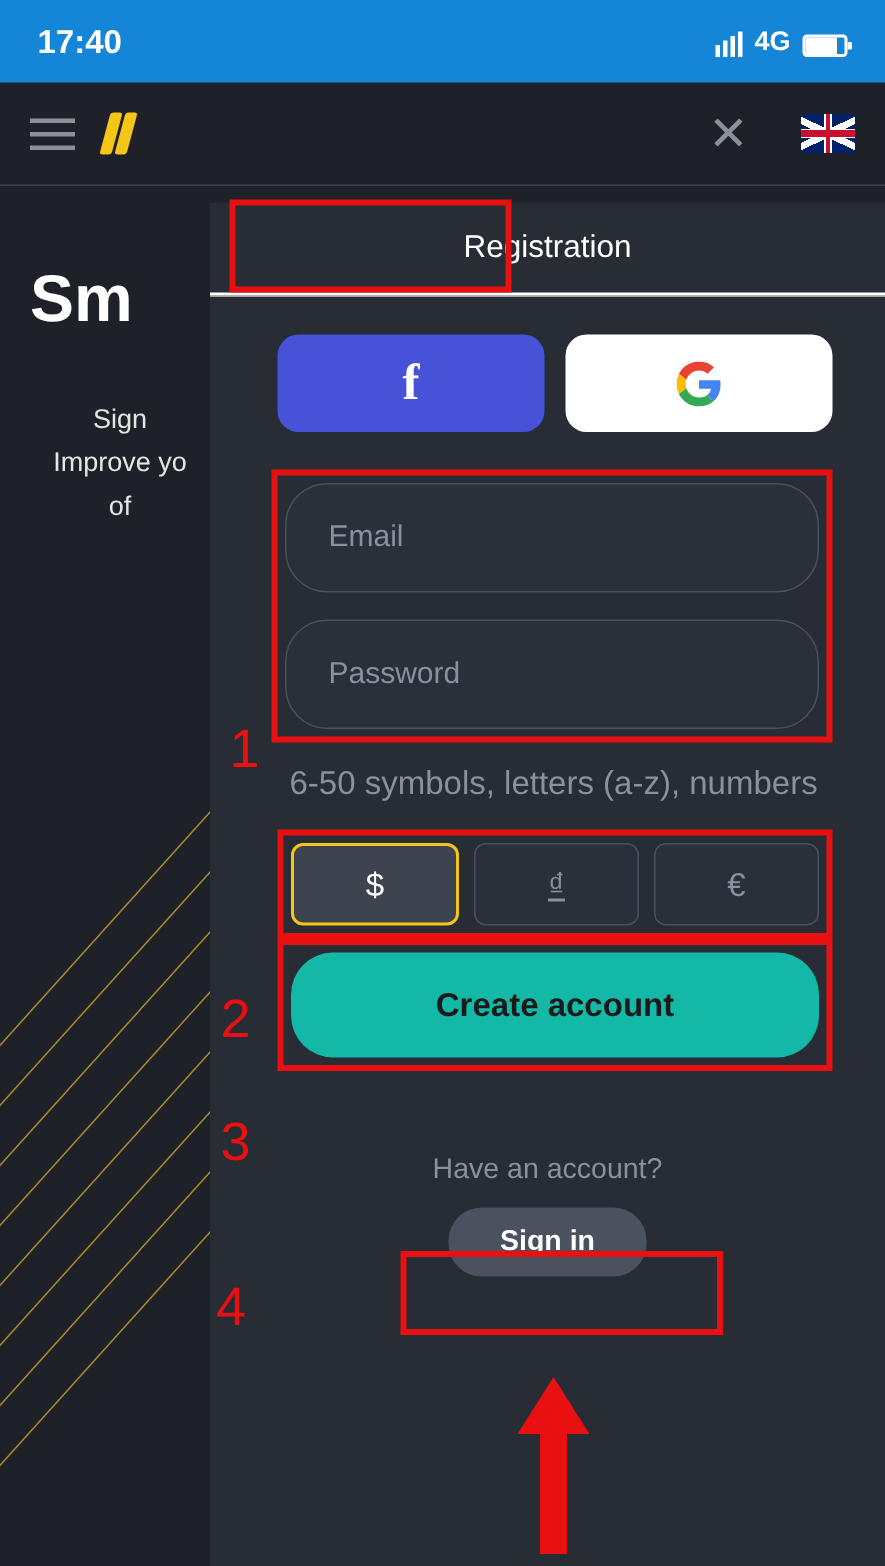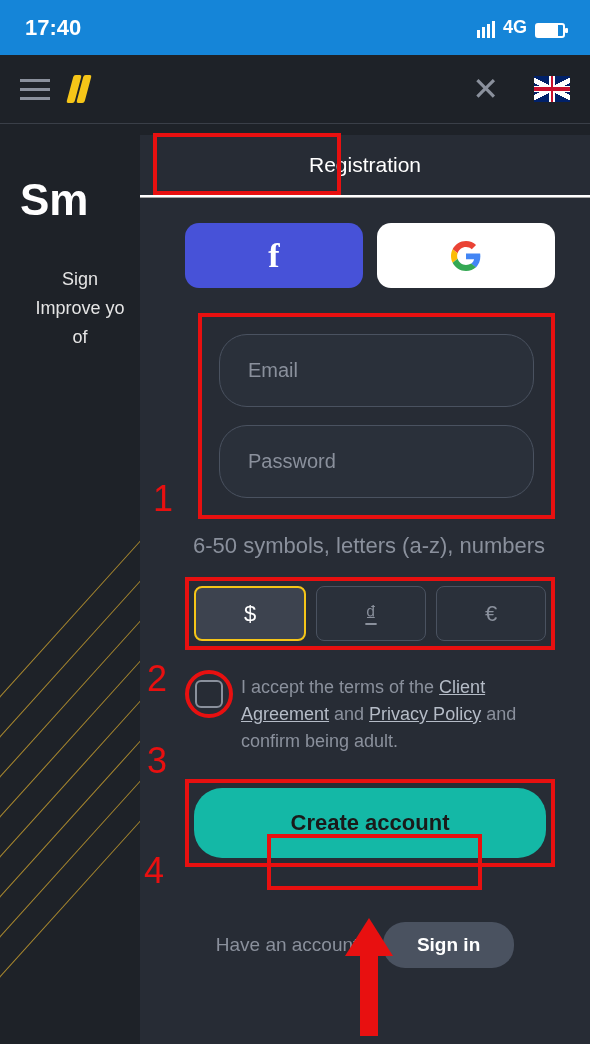--- a/index.html
+++ b/index.html
@@ -153,22 +153,22 @@
       align-items: center;
       justify-content: center;
       font-size: 34px;
       cursor: pointer;
     }
     .fb { background: #4752d8; color: #fff; font-weight: 700; font-family: Georgia, serif; }
     .ggl { background: #fff; }
 
     .form-group {
       border: 4px solid #e81010;
-      padding: 17px;
-      margin-left: 23px;
+      padding: 5px;
+      margin-left: 6px;
       position: relative;
     }
     .text-input {
       width: 100%;
       background: #2a303a;
       border: 1px solid #4a5260;
       border-radius: 28px;
       padding: 24px 28px;
       font-size: 20px;
       color: #fff;
@@ -279,20 +279,21 @@
     }
 
     .have-account {
       margin-top: 55px;
       display: flex;
       align-items: center;
       justify-content: center;
       gap: 14px;
       font-size: 19px;
       color: #8a909c;
+      flex-direction: column;
     }
     .signin-btn {
       background: #4a5260;
       color: #fff;
       border: none;
       border-radius: 22px;
       padding: 12px 34px;
       font-size: 19px;
       font-weight: 700;
       cursor: pointer;
@@ -389,29 +390,20 @@
     <div class="hint">6-50 symbols, letters (a-z), numbers</div>
 
     <div class="currency-row">
       <div class="currency-btn selected">$</div>
       <div class="currency-btn">
           <span style="text-decoration:underline">₫</span>
         </div>
       <div class="currency-btn">€</div>
     </div>
 
-    <div class="terms-row">
-      <div class="checkbox-wrap">
-        <div class="checkbox-ring"></div>
-        <div class="checkbox"></div>
-      </div>
-      <div class="terms-text">
-        <span>I accept the terms of the </span><a>Client Agreement</a><span> and </span><a>Privacy Policy</a><span> and confirm being adult.</span>
-      </div>
-    </div>
 
     <div class="create-wrap">
       <button class="create-btn">Create account</button>
     </div>
     <div class="inner-create-highlight" style="left:127px; top:636px; width:215px; height:56px;"></div>
 
     <div class="arrow-up" style="left:205px; top:720px;">
       <div class="head"></div>
       <div class="shaft"></div>
     </div>

